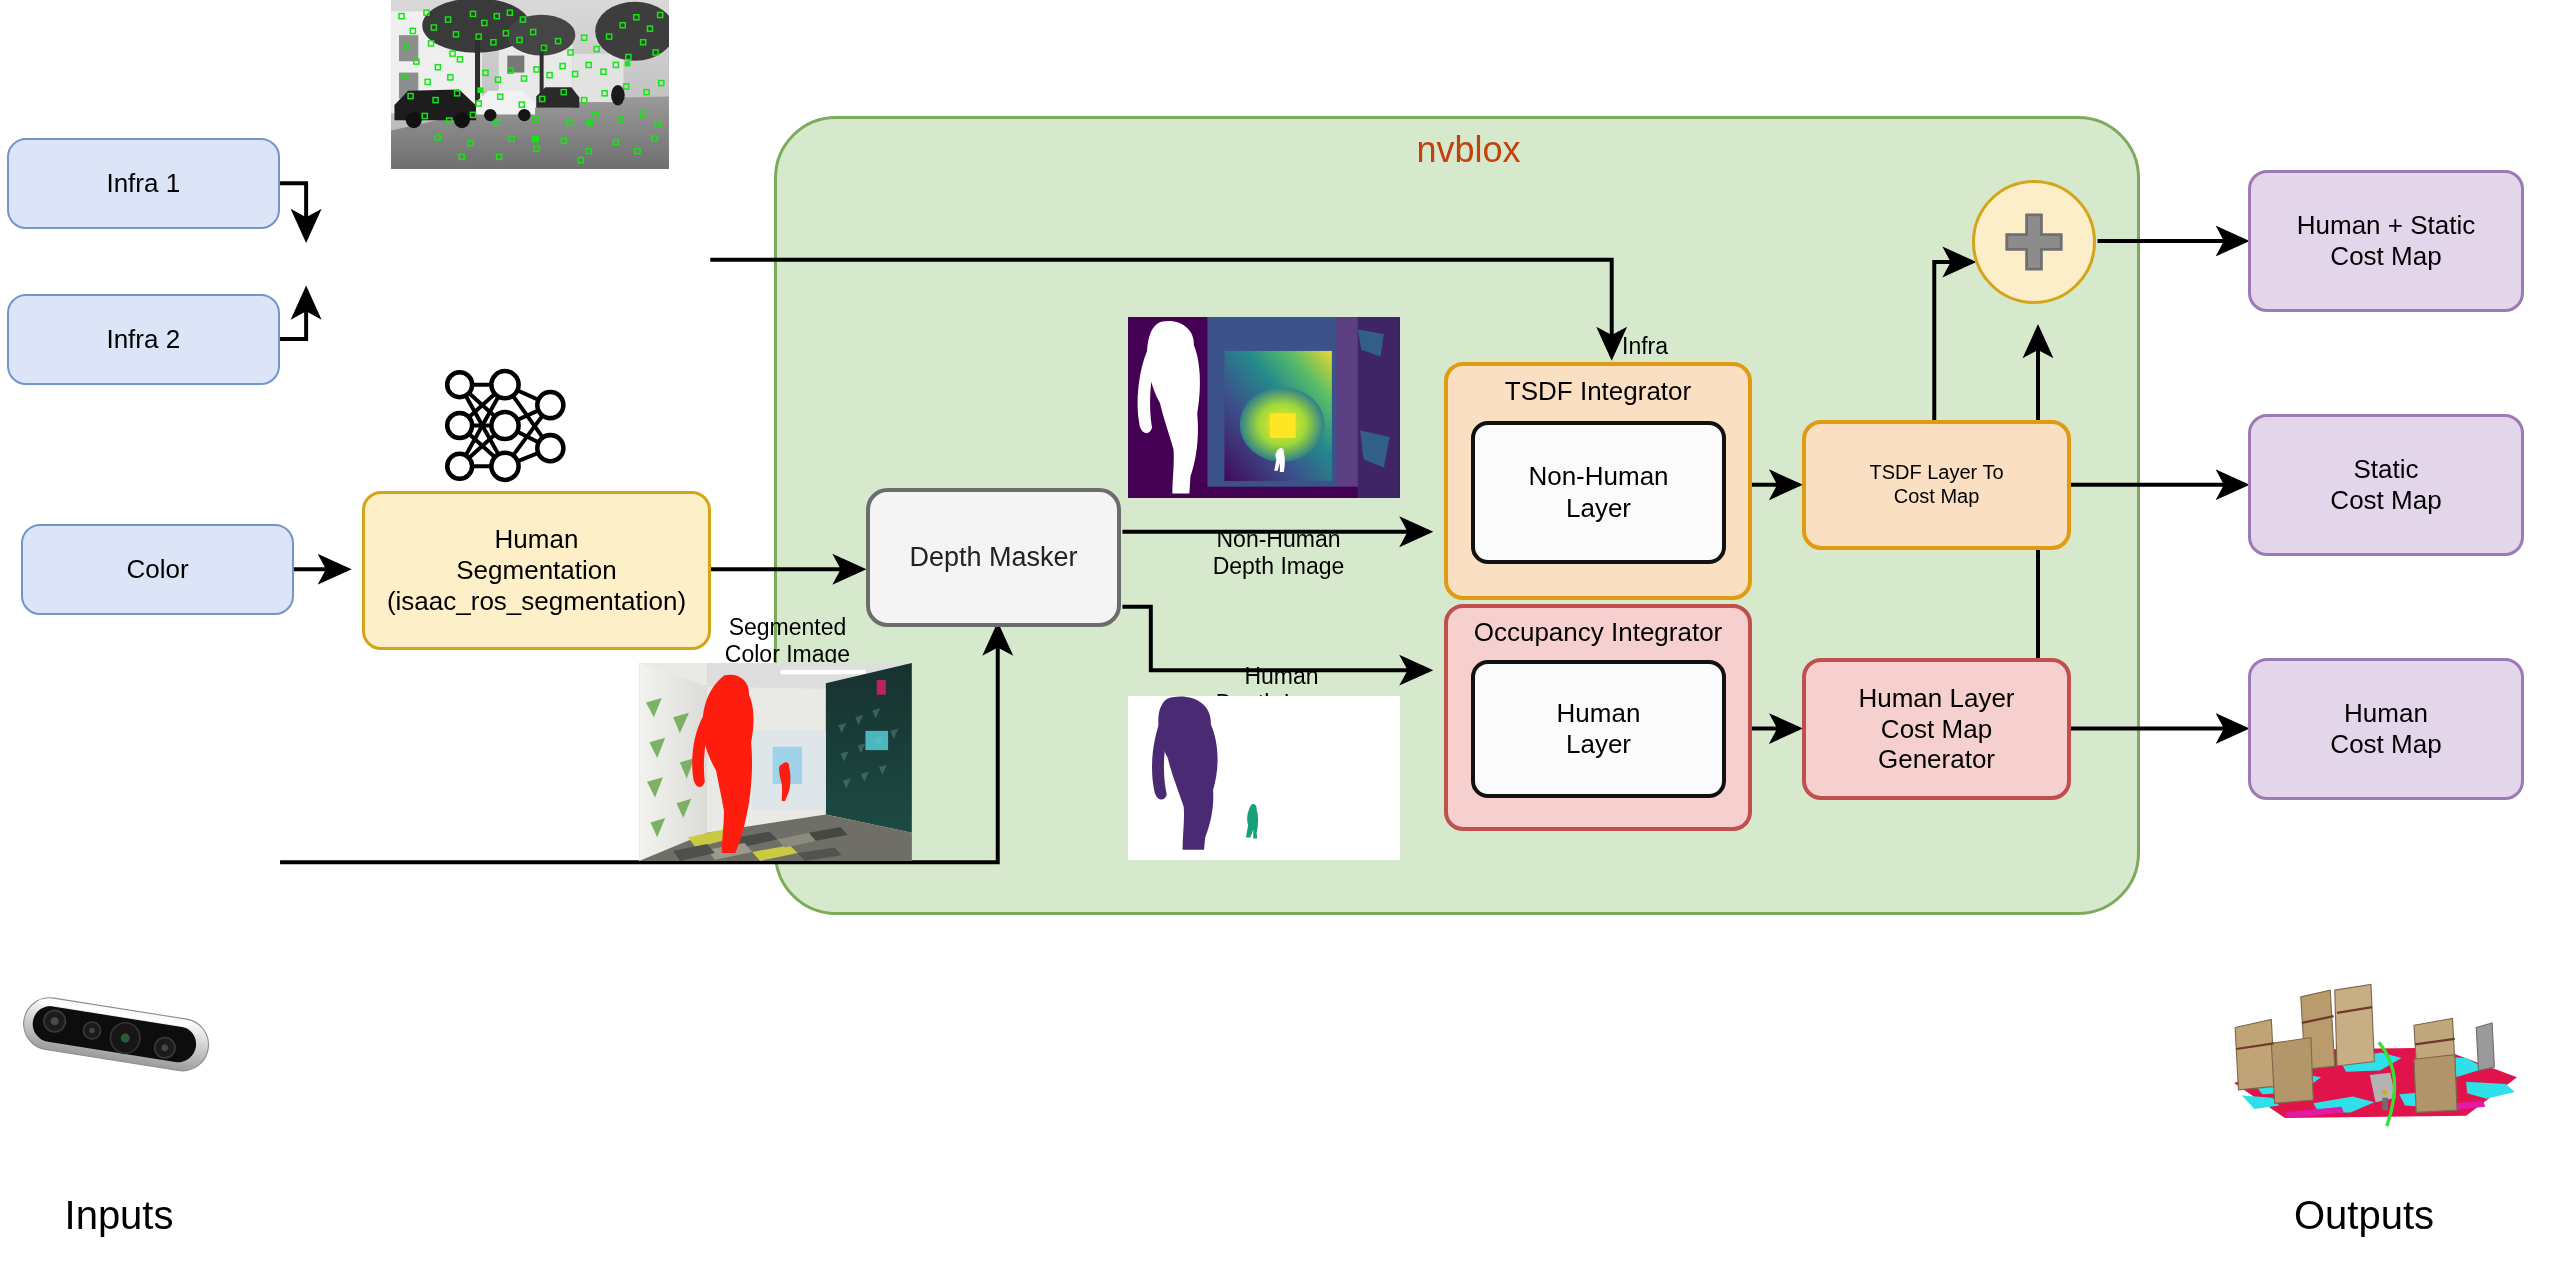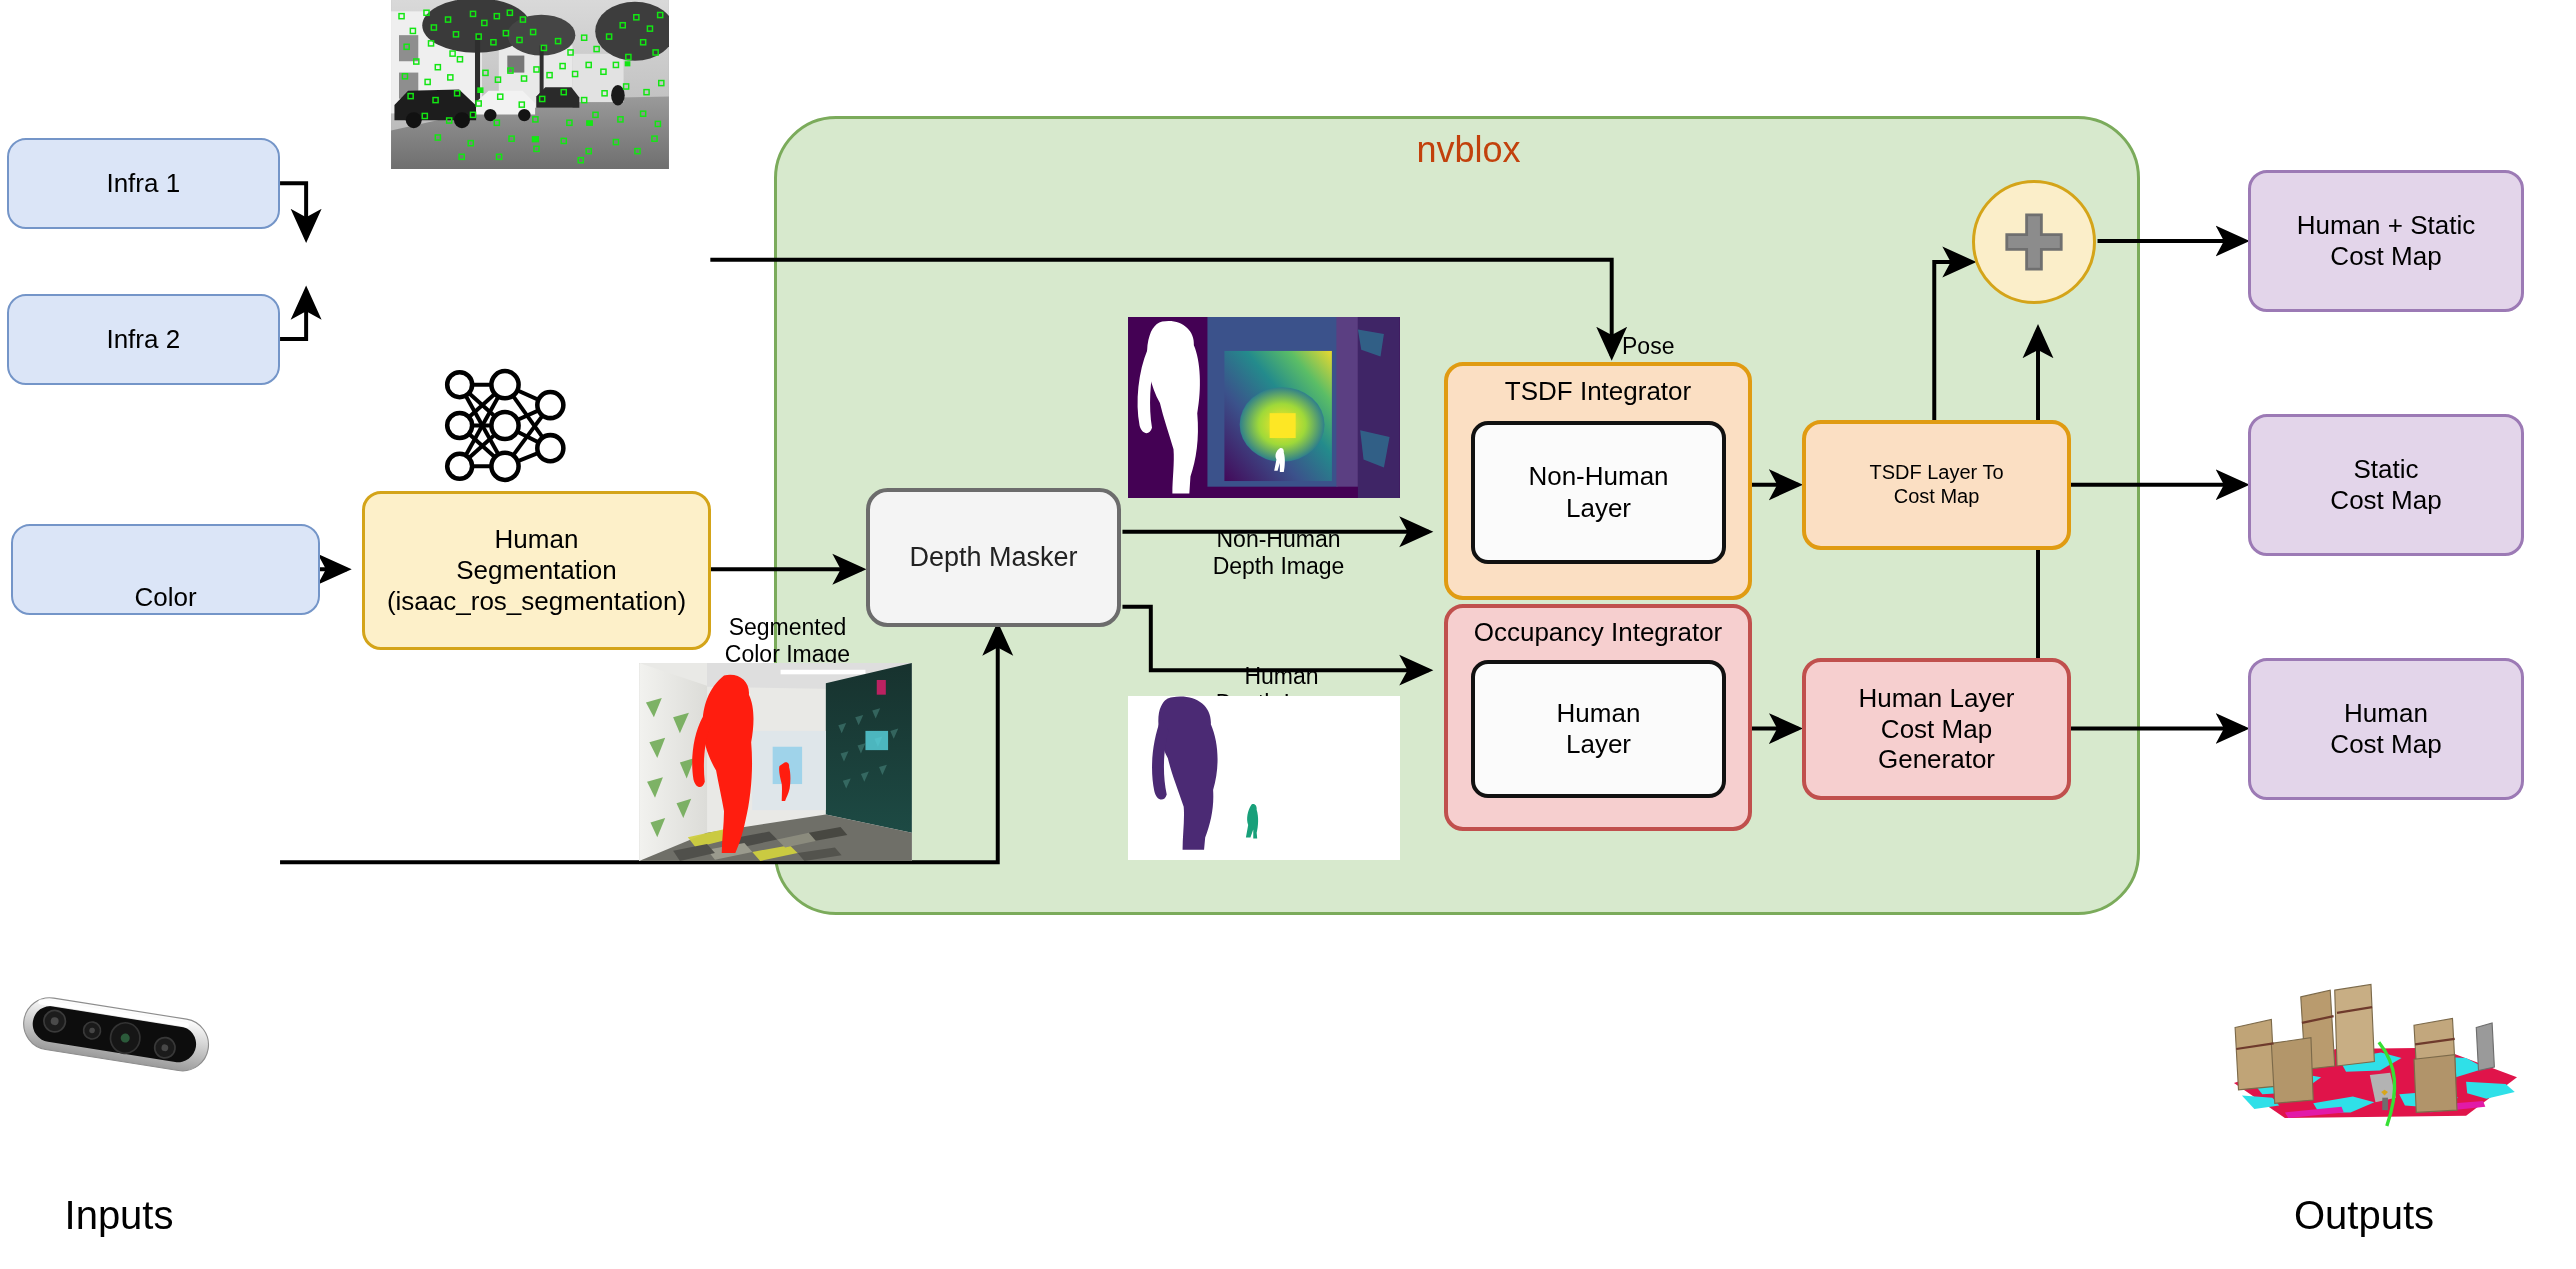--- a/index.html
+++ b/index.html
@@ -140,21 +140,21 @@
       <path d="M3652,1285 L3960,1285" marker-end="url(#ah)"></path>
     </g>
   </svg>
 
   <div class="node input-node" style="left:6.8px; top:138px; width:273px; height:91px;">
     <span>Infra 1</span>
   </div>
   <div class="node input-node" style="left:6.8px; top:294px; width:273px; height:91px;">
     <span>Infra 2</span>
   </div>
-  <div class="node input-node" style="left:11px; top:524px; width:309px; height:91px;align-items:flex-end;">
+  <div class="node input-node" style="left:21px; top:524px; width:273px; height:91px;">
     <span>Color</span>
   </div>
 
 
   <div class="node proc-yellow" style="left:362px; top:491px; width:349px; height:159px;">
     <span>Human
 Segmentation
 (isaac_ros_segmentation)</span>
   </div>
 
@@ -206,21 +206,21 @@
   <div class="node output-node" style="left:2248px; top:414px; width:276px; height:142px;">
     <span>Static
 Cost Map</span>
   </div>
   <div class="node output-node" style="left:2248px; top:658px; width:276px; height:142px;">
     <span>Human
 Cost Map</span>
   </div>
 
   <div class="edge-label" style="left:1622px; top:306px; width:113px; text-align:left;">
-    <span>Pose</span>
+    <span>Infra</span>
   </div>
   <div class="edge-label" style="left:711px; top:587px; width:153px;">
     <span>Segmented
 Color Image</span>
   </div>
   <div class="edge-label" style="left:1165px; top:499px; width:227px;">
     <span>Non-Human
 Depth Image</span>
   </div>
   <div class="edge-label" style="left:1168px; top:636px; width:227px;">

